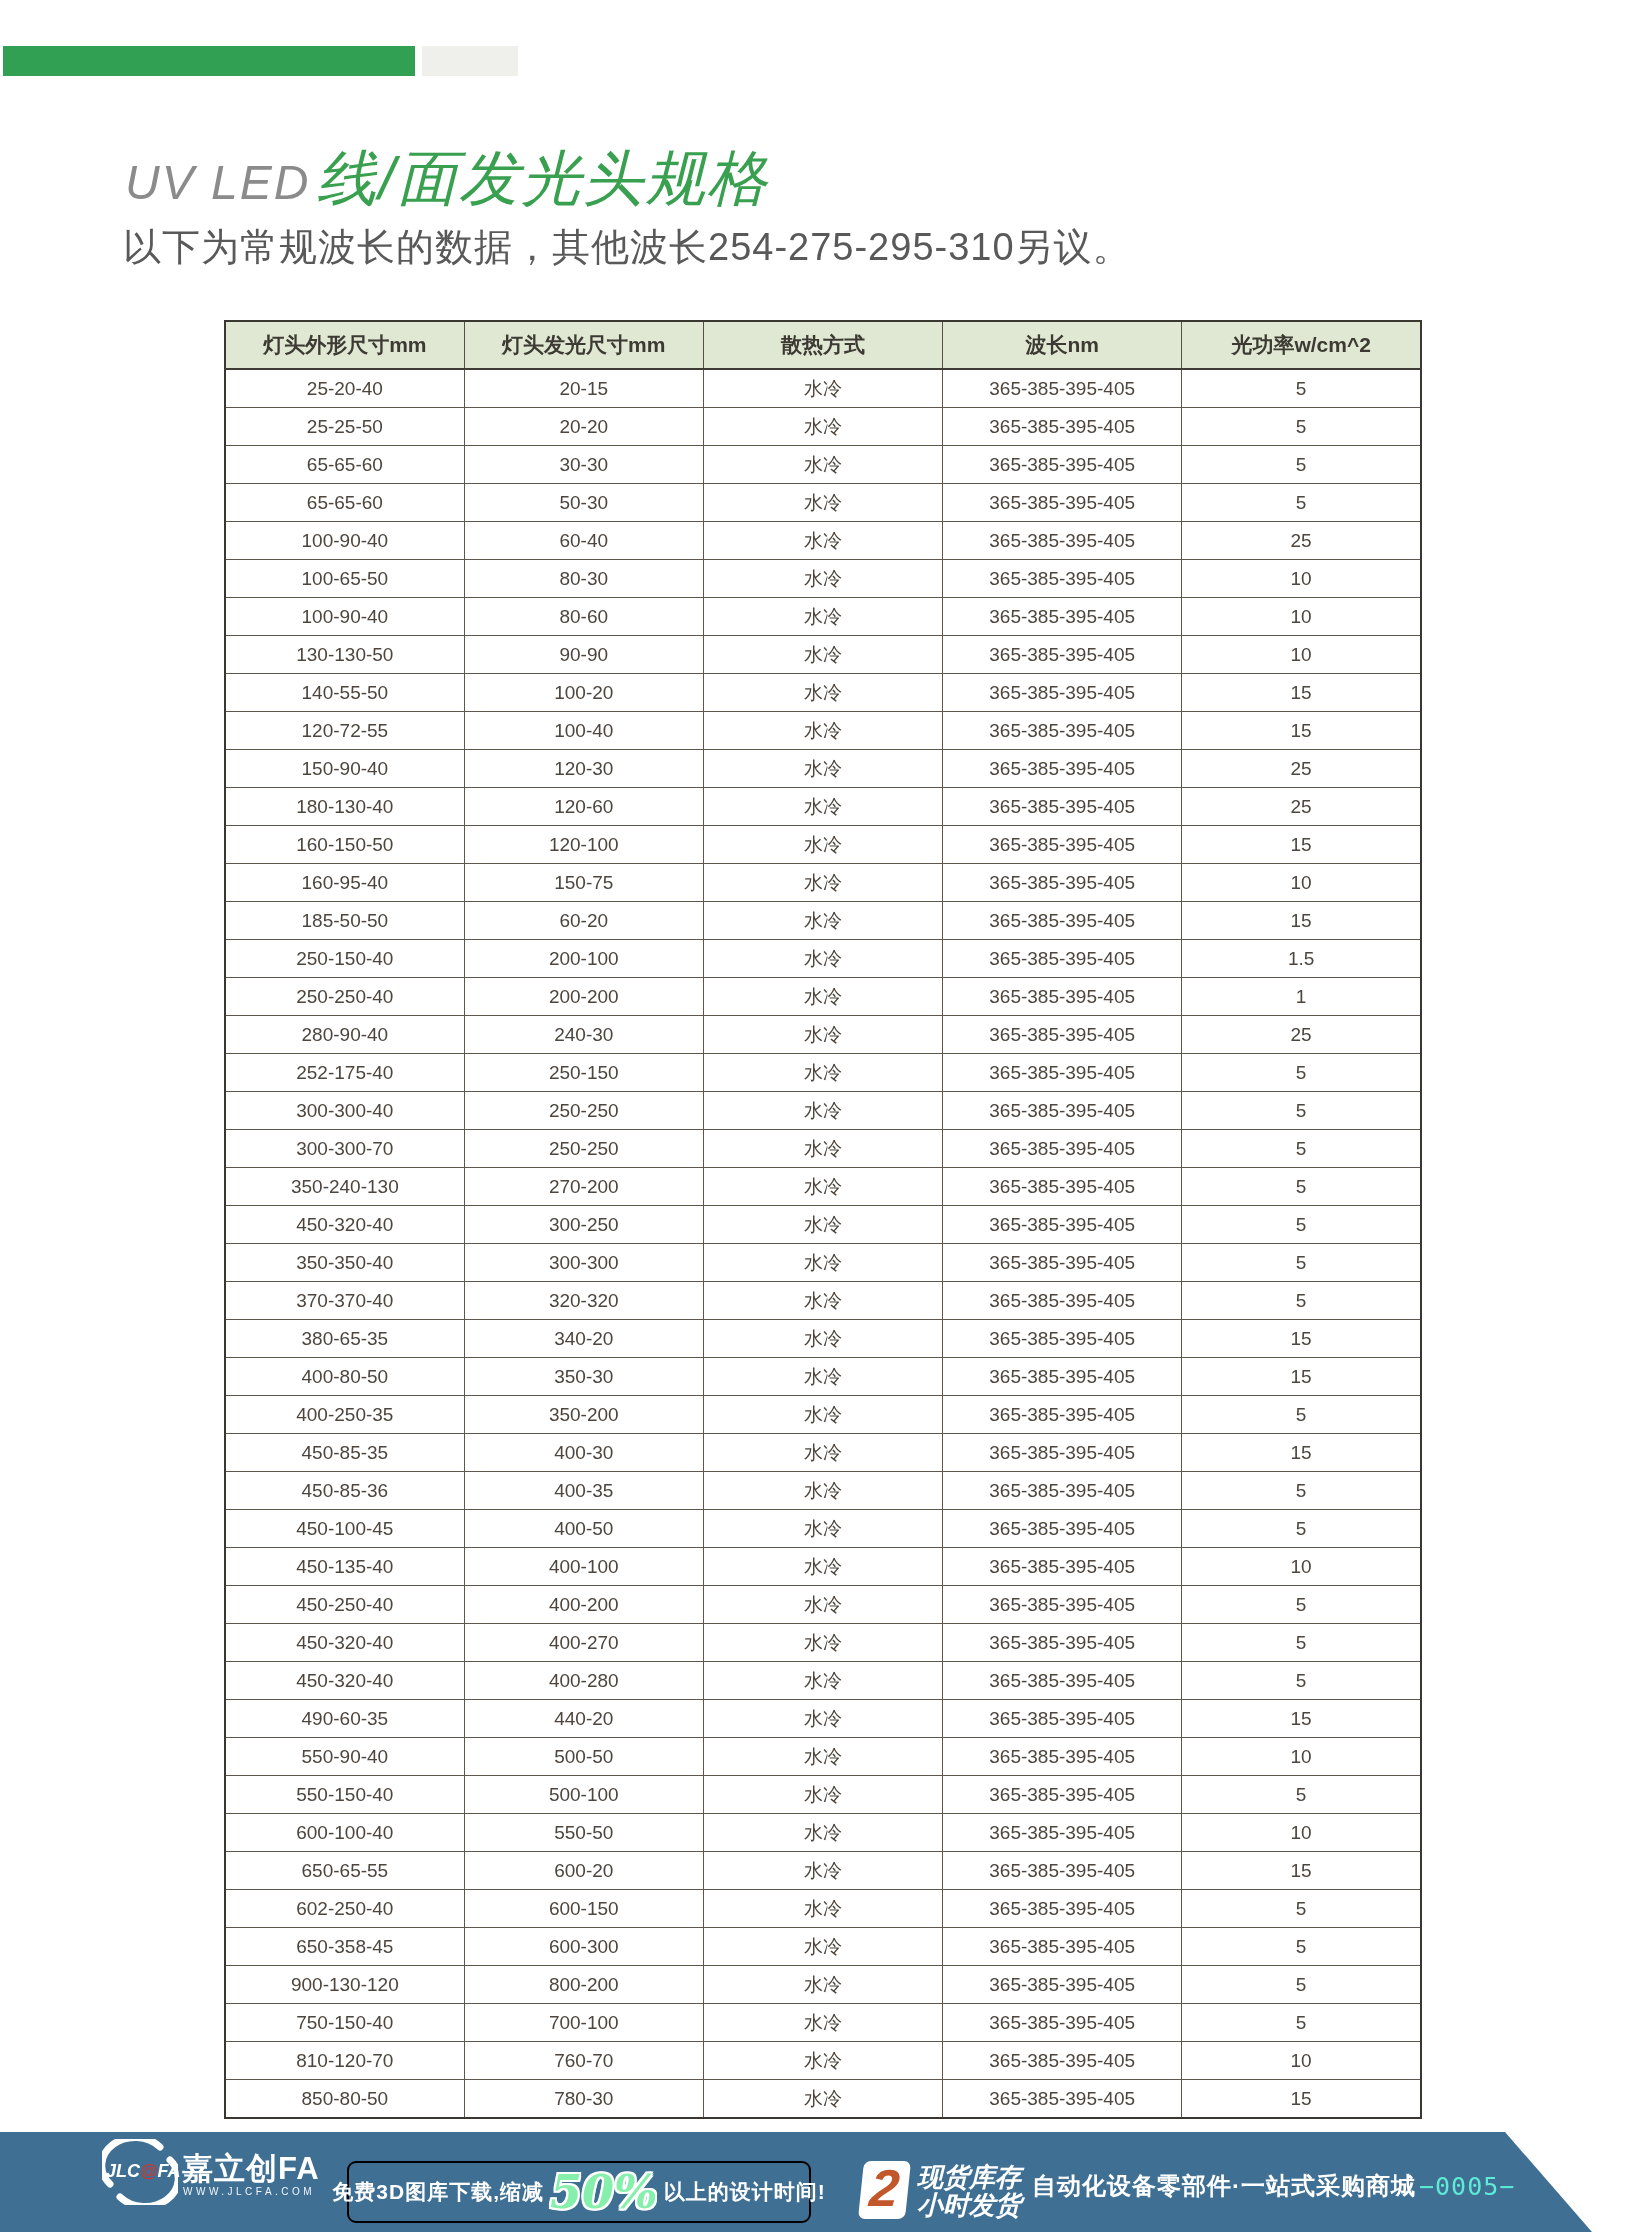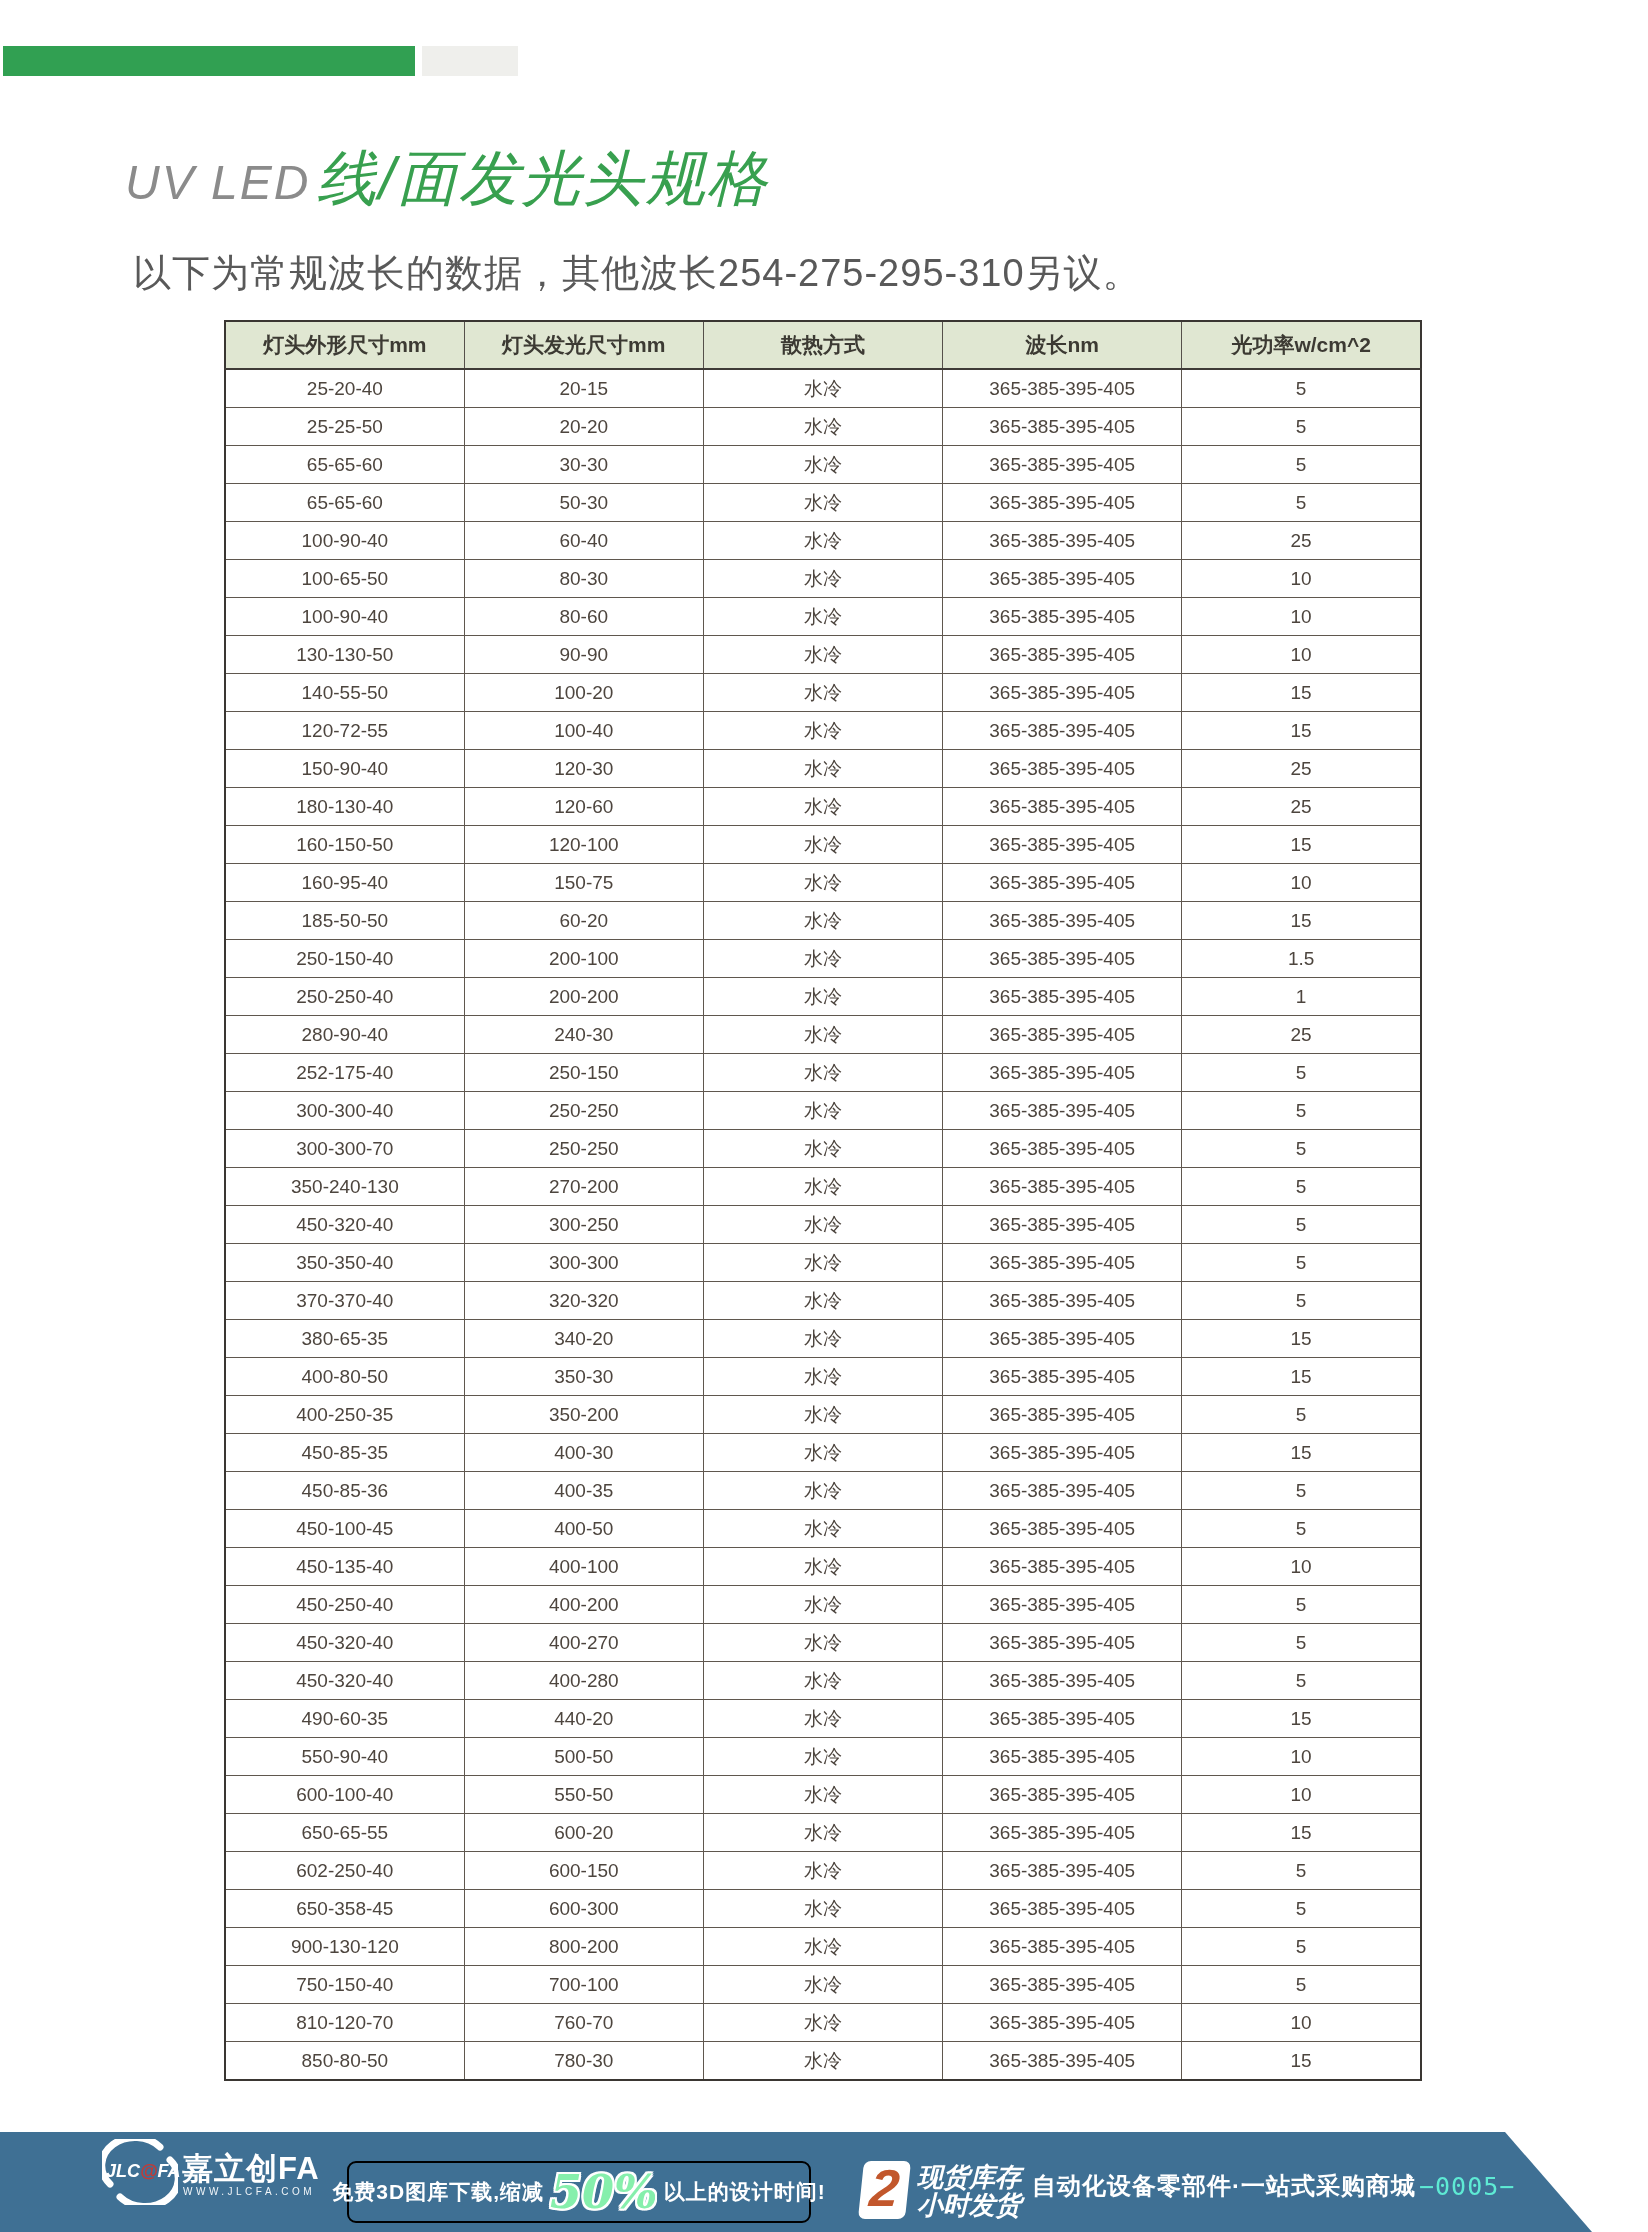--- a/index.html
+++ b/index.html
@@ -16,22 +16,22 @@
 
   
   .title{position:absolute;left:125px;top:139px;white-space:nowrap;}
   .title .prefix{
     font-style:italic;font-size:48px;font-weight:400;color:#8b8b8b;letter-spacing:2px;
   }
   .title .main{
     font-style:italic;font-size:60px;font-weight:normal;color:#38a04f;margin-left:6px;letter-spacing:2px;
   }
   .subtitle{
-    position:absolute;left:123px;top:248px;
-    font-size:38px;color:#595959;letter-spacing:1px;white-space:nowrap;margin-left:10px;
+    position:absolute;left:123px;top:222px;
+    font-size:38px;color:#595959;letter-spacing:1px;white-space:nowrap;
   }
 
   
   .spec-table{
     position:absolute;left:224px;top:320px;width:1198px;
     border-collapse:collapse;table-layout:fixed;
     border:2px solid #3a3632;
   }
   .spec-table th{
     height:44px;background:#e0e7d2;
@@ -383,20 +383,27 @@
           <td>15</td>
         </tr>
         <tr>
           <td>550-90-40</td>
           <td>500-50</td>
           <td>水冷</td>
           <td>365-385-395-405</td>
           <td>10</td>
         </tr>
         <tr>
+          <td>550-150-40</td>
+          <td>500-100</td>
+          <td>水冷</td>
+          <td>365-385-395-405</td>
+          <td>5</td>
+        </tr>
+        <tr>
           <td>600-100-40</td>
           <td>550-50</td>
           <td>水冷</td>
           <td>365-385-395-405</td>
           <td>10</td>
         </tr>
         <tr>
           <td>650-65-55</td>
           <td>600-20</td>
           <td>水冷</td>

